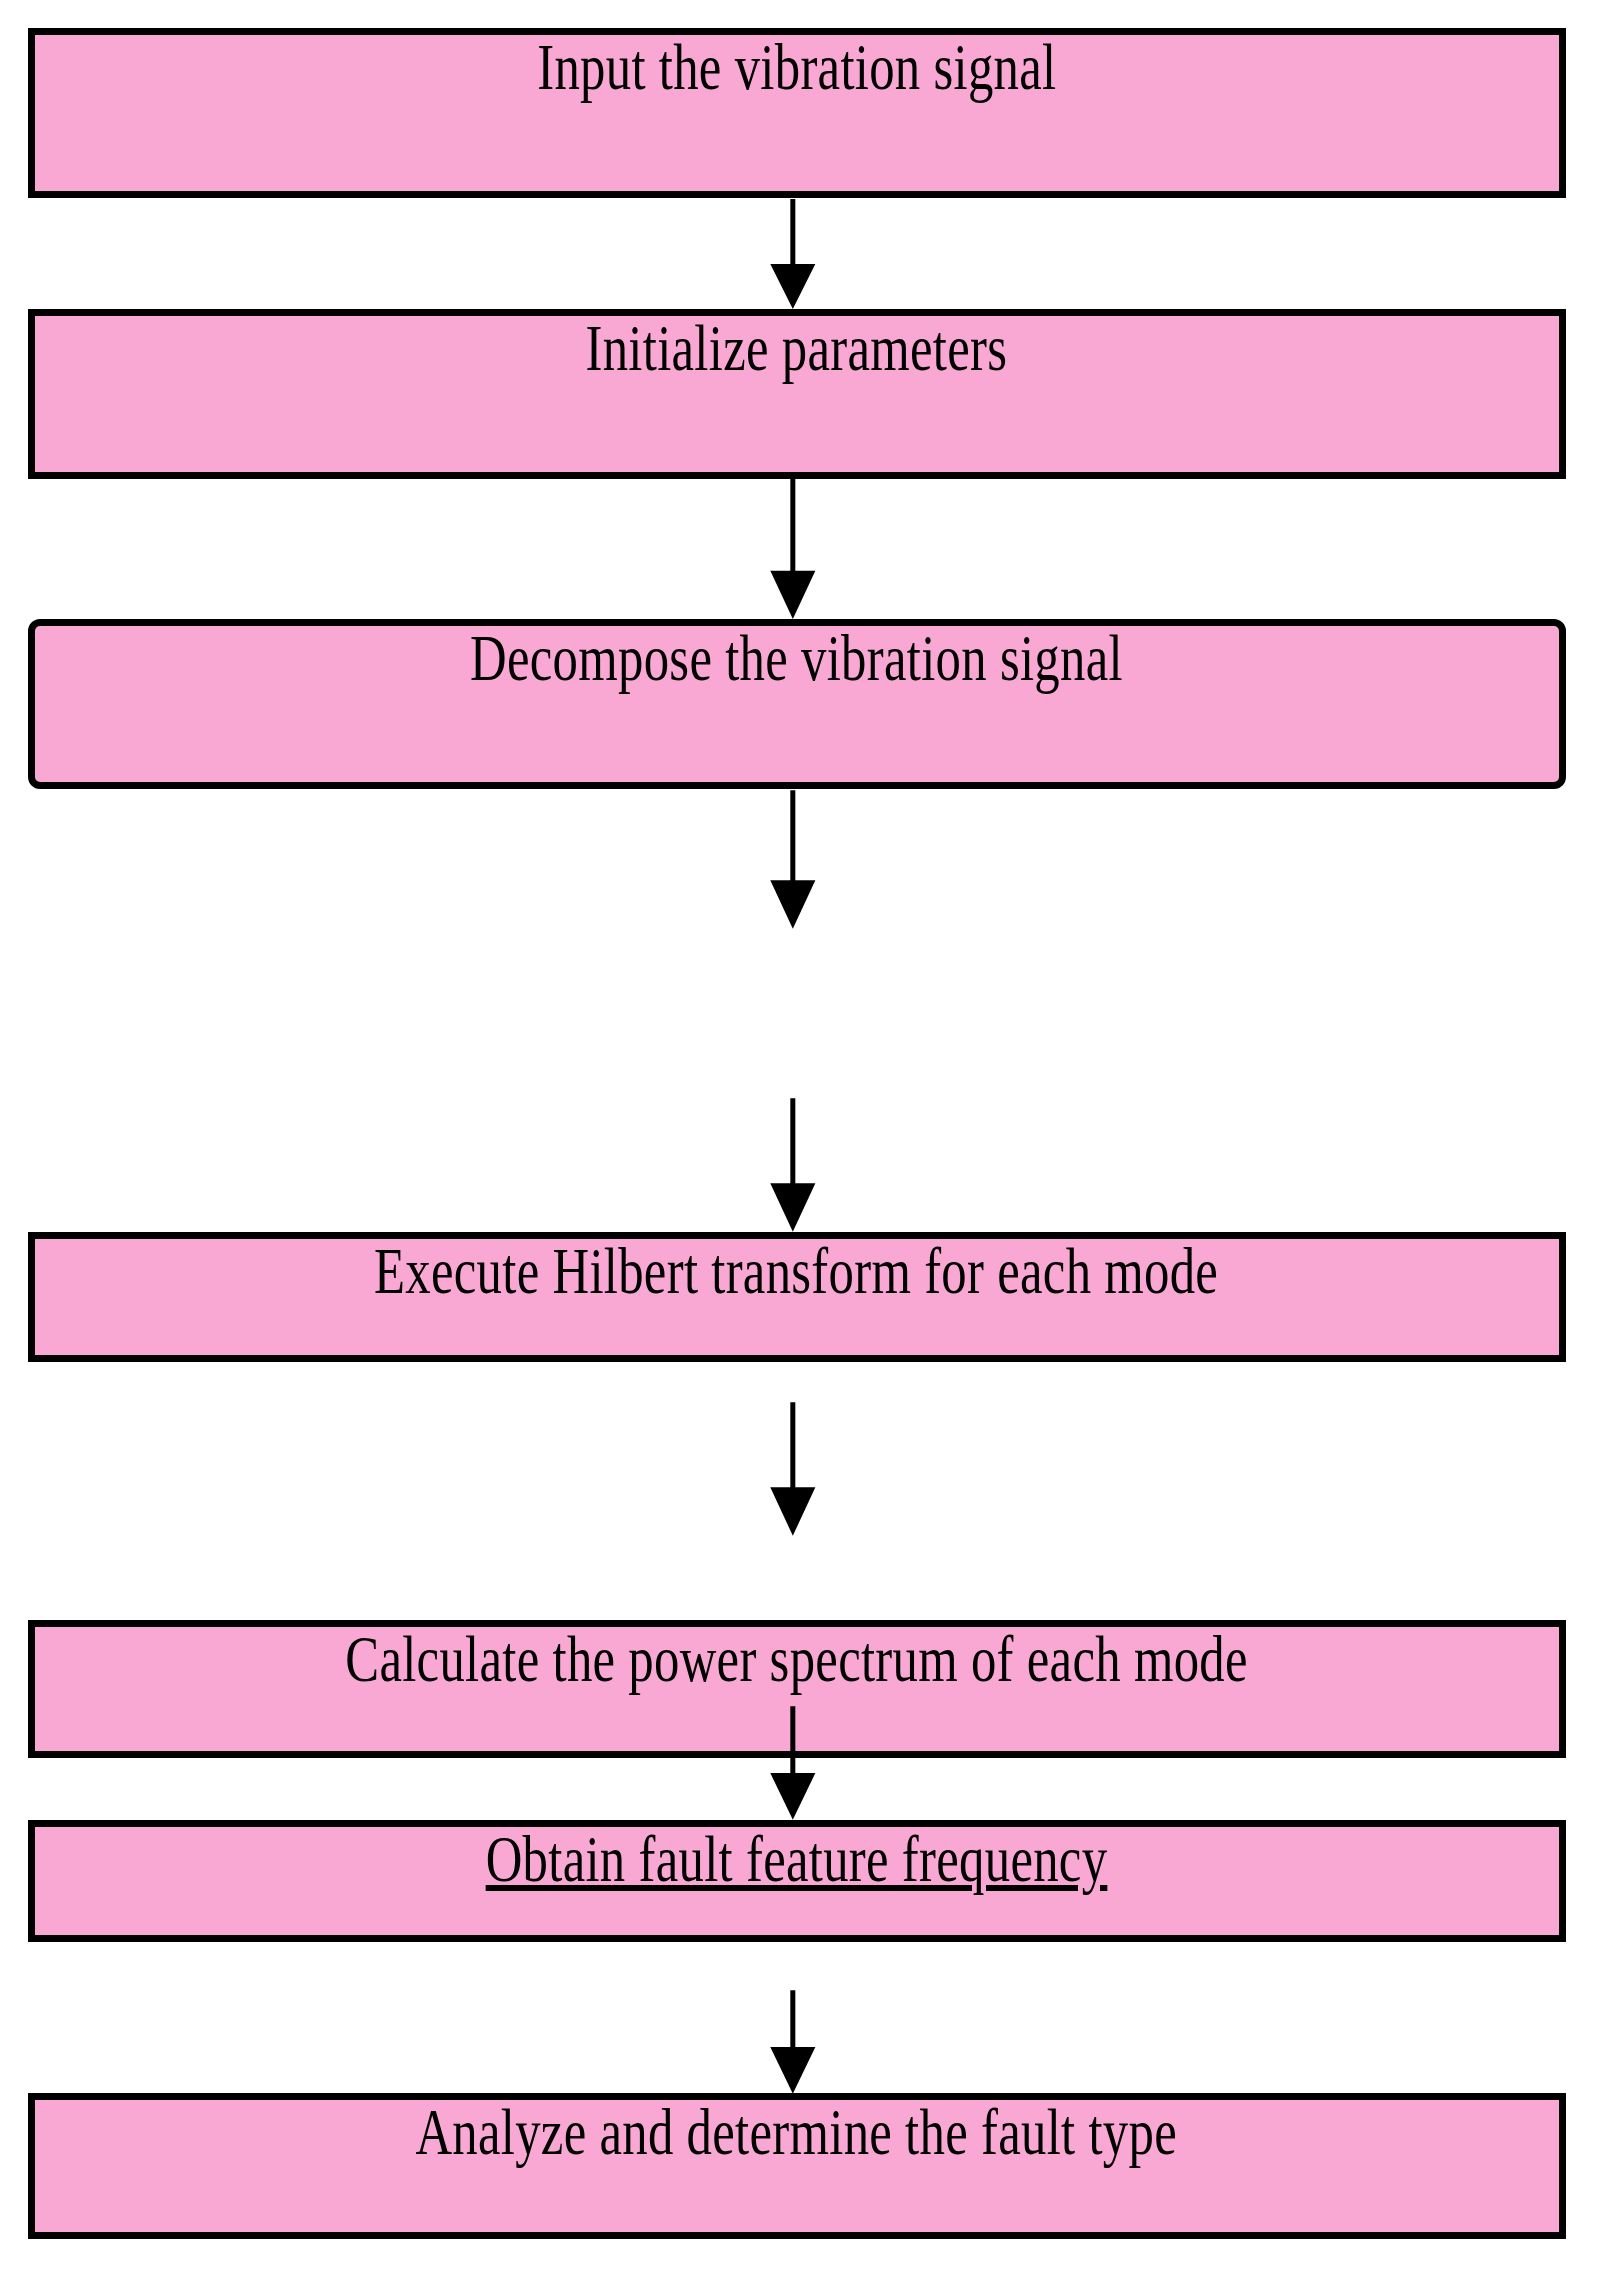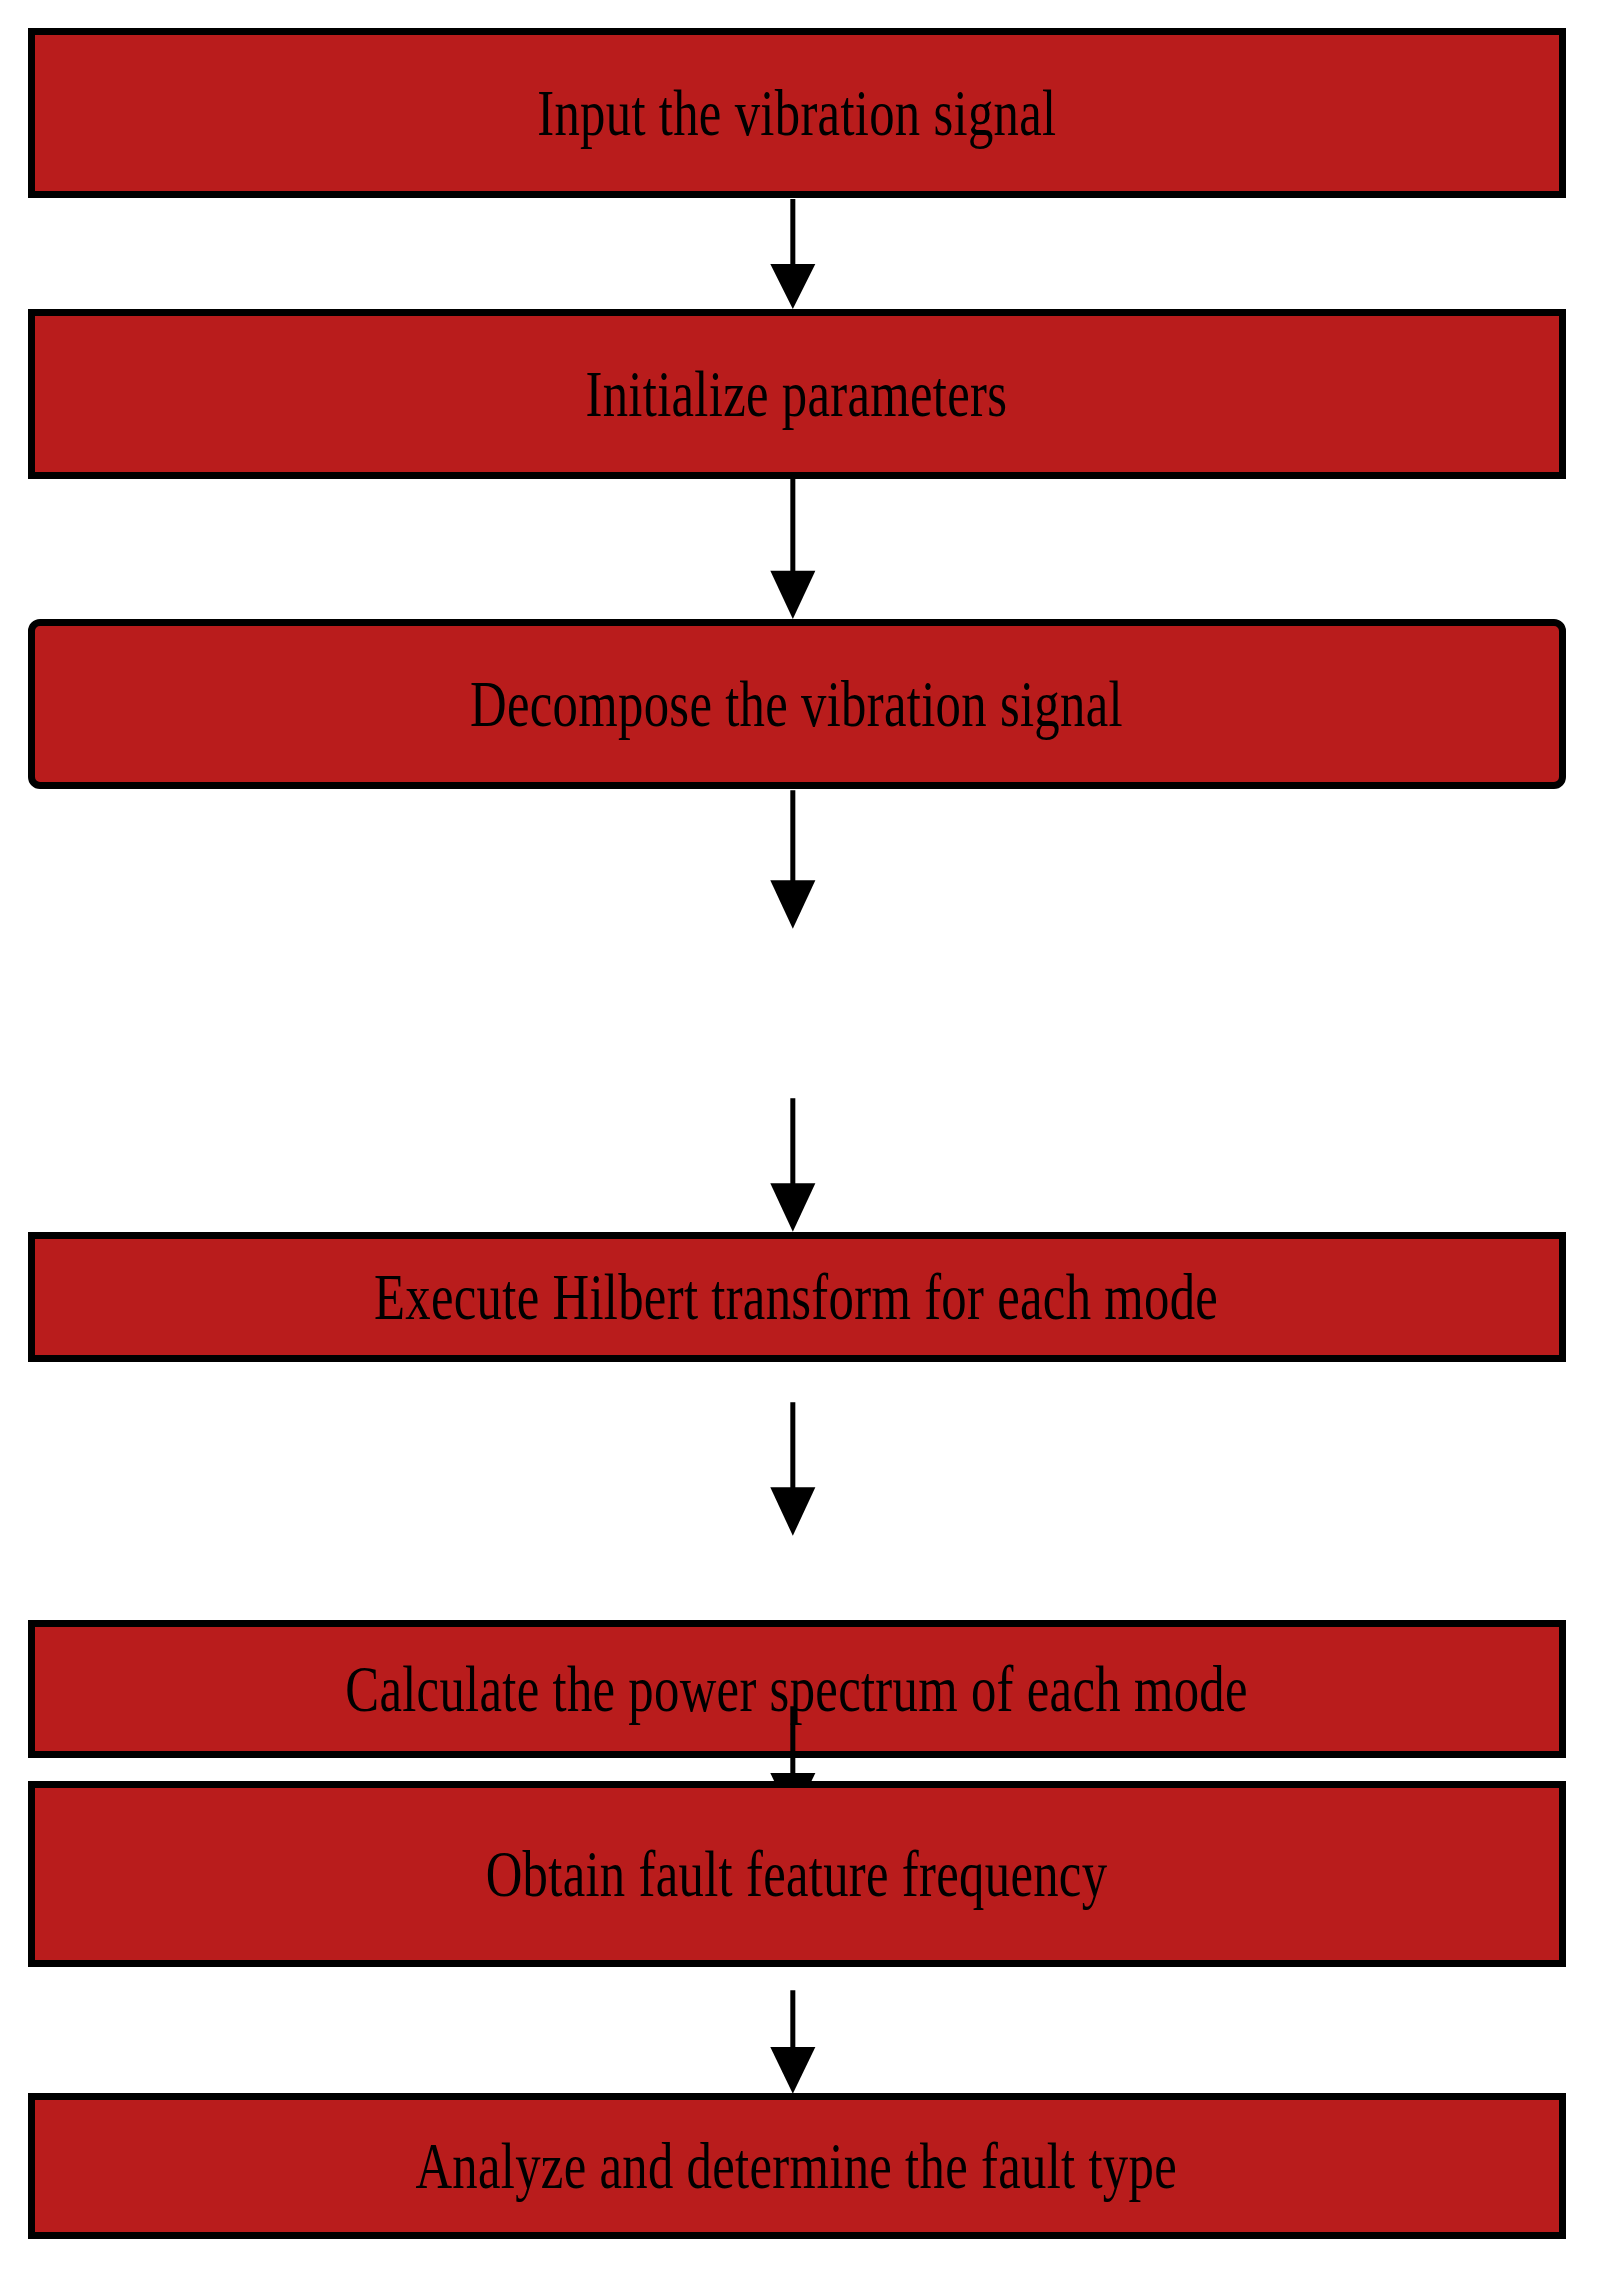--- a/index.html
+++ b/index.html
@@ -17,23 +17,23 @@
     height: 2295px;
     background: #ffffff;
     overflow: hidden;
   }
   .flow-box {
     position: absolute;
     left: 27.5px;
     width: 1538px;
     box-sizing: border-box;
     border: 7.5px solid #000000;
-    background: #b91c1c;
+    background: #f9a8d4;
     display: flex;
-    align-items: center;
+    align-items: flex-start;
     justify-content: center;
   }
   .flow-box-label {
     font-family: "Liberation Serif", "DejaVu Serif", serif;
     font-size: 65px;
     line-height: 1.0;
     color: #000000;
     white-space: nowrap;
     transform: scaleX(0.78);
     transform-origin: center center;
@@ -110,21 +110,21 @@
     <span class="flow-box-label">Calculate the power spectrum of each mode</span>
   </div>
 
   <div class="flow-arrow" style="top:1706px;height:114px;">
     <svg width="1599" height="114" viewBox="0 0 1916 136" xmlns="http://www.w3.org/2000/svg" aria-hidden="true">
       <rect x="947" y="0" width="6" height="84" fill="#000000"></rect>
       <polygon points="923,80 977,80 950,136" fill="#000000"></polygon>
     </svg>
   </div>
 
-  <div class="flow-box" style="top:1781px;height:186px;">
+  <div class="flow-box" style="top:1820px;height:122px;text-decoration:underline;">
     <span class="flow-box-label">Obtain fault feature frequency</span>
   </div>
 
   <div class="flow-arrow" style="top:1990px;height:104px;">
     <svg width="1599" height="104" viewBox="0 0 1916 124" xmlns="http://www.w3.org/2000/svg" aria-hidden="true">
       <rect x="947" y="0" width="6" height="72" fill="#000000"></rect>
       <polygon points="923,68 977,68 950,124" fill="#000000"></polygon>
     </svg>
   </div>
 

